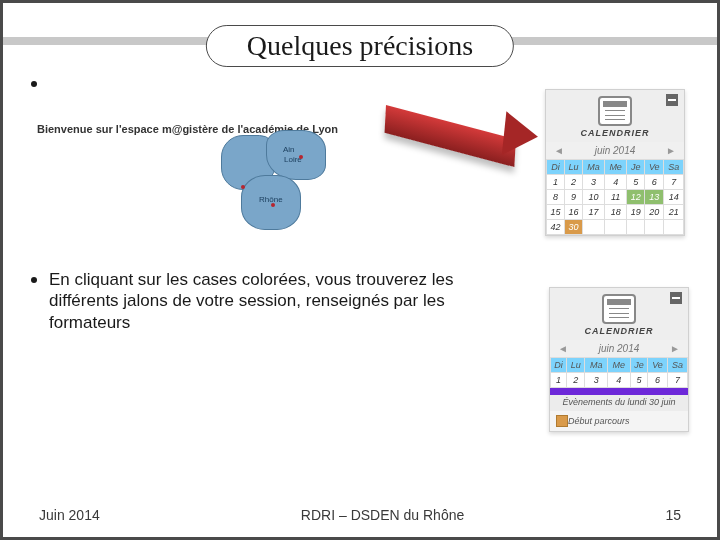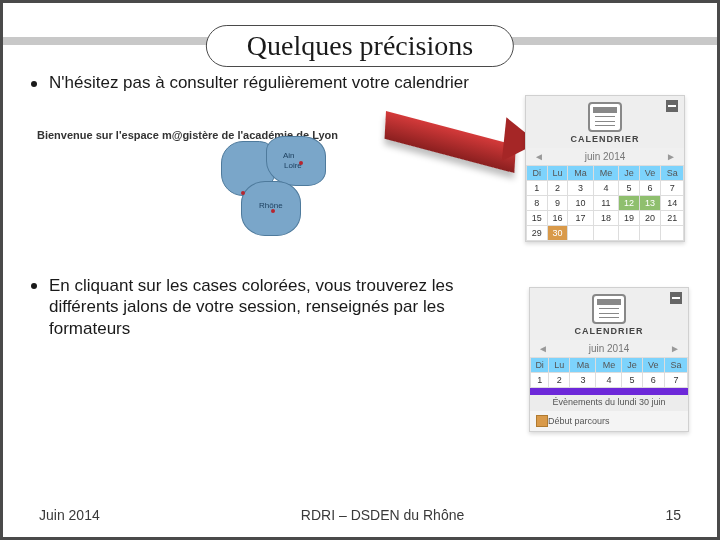--- a/index.html
+++ b/index.html
@@ -102,25 +102,26 @@
     position: absolute;
     left: 118px; top: 8px;
     width: 0; height: 0;
     border-top: 22px solid transparent;
     border-bottom: 22px solid transparent;
     border-left: 34px solid #a52626;
     transform: rotate(6deg);
   }
   .cal-widget {
     position: absolute;
-    width: 160px;
+    width: 140px;
     background: #f4f4f4;
     border: 1px solid #d0d0d0;
     box-shadow: 0 2px 4px rgba(0,0,0,0.15);
     font-family: Arial, sans-serif;
+    font-style: italic;
   }
   .cal1 { right: 4px; top: -6px; }
   .cal2 { right: 28px; top: 284px; }
   .cal-head {
     display: flex; flex-direction: column; align-items: center;
     background: #eee;
     padding: 6px 0 4px 0;
     position: relative;
   }
   .cal-head .minus {
@@ -208,21 +209,20 @@
 
 <div class="title-wrap">
   <div class="title-bar-grey"></div>
   <div class="title-pill">Quelques précisions</div>
 </div>
 
 <div class="content">
 
   <div class="bullet">
     <div class="dot"></div>
-    <div>N'hésitez pas à consulter régulièrement votre calendrier</div>
   </div>
 
   <div class="panel1">
     <div class="welcome">Bienvenue sur l'espace m@gistère de l'académie de Lyon</div>
 
     <div class="map">
       <div class="region r1"></div>
       <div class="region r2"></div>
       <div class="region r3"></div>
       <div class="lbl lbl1">Loire</div>
@@ -281,21 +281,21 @@
         <tr>
           <td>15</td>
           <td>16</td>
           <td>17</td>
           <td>18</td>
           <td>19</td>
           <td>20</td>
           <td>21</td>
         </tr>
         <tr>
-          <td>29</td>
+          <td>42</td>
           <td class="evt2">30</td>
           <td class="dim"></td>
           <td class="dim"></td>
           <td class="dim"></td>
           <td class="dim"></td>
           <td class="dim"></td>
         </tr>
       </tbody>
         </table>
     </div>

